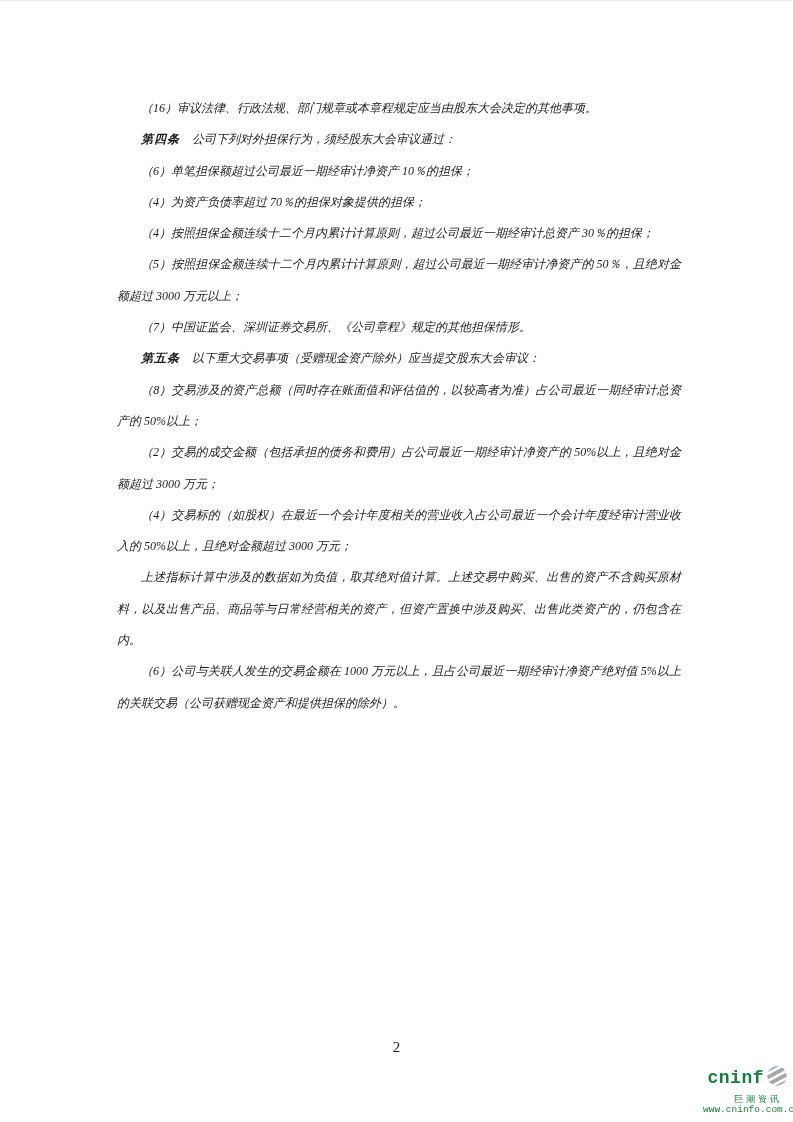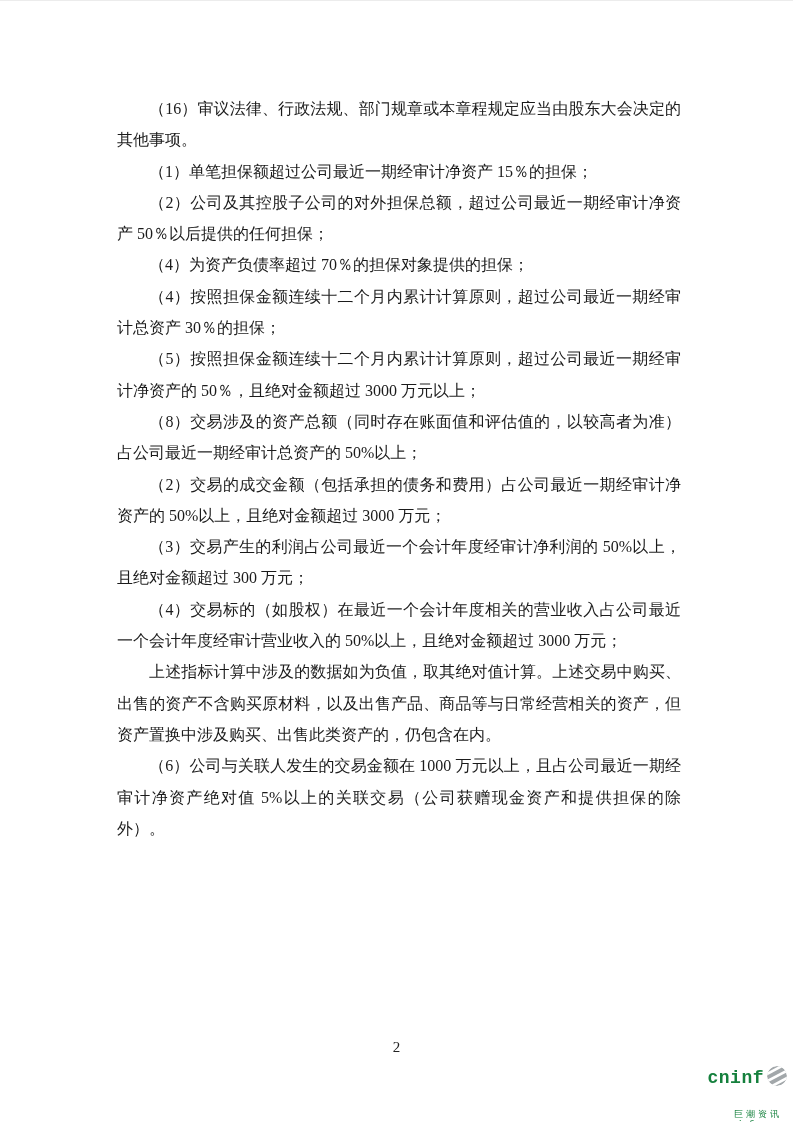--- a/index.html
+++ b/index.html
@@ -12,25 +12,26 @@
     font-family: "Liberation Serif", "DejaVu Serif", serif;
   }
   .doc-body {
     position: absolute;
     left: 117px; top: 92px;
     width: 564px;
     color: #1b1b1b;
   }
   .doc-body p {
     margin: 0;
-    font-size: 16px;
+    font-size: 12px;
     line-height: 31.3px;
     text-align: justify;
     text-indent: 2em;
     word-break: break-all;
+    font-style: italic;
   }
   .art {
     font-weight: 700;
     letter-spacing: 1px;
   }
   .page-number {
     position: absolute;
     left: 0; right: 0;
     top: 1038px;
     text-align: center;
@@ -52,45 +53,46 @@
   }
   .logo-name {
     font-weight: 700;
     font-size: 18px;
     letter-spacing: 0.5px;
     margin-right: 1px;
   }
   .logo-cn {
     font-size: 9px;
     letter-spacing: 3px;
-    margin-top: 20px;
+    margin-top: 5px;
     margin-left: 14px;
     padding-left: 17px;
   }
   .logo-url {
     font-size: 9.5px;
     margin-top: 0;
     white-space: nowrap;
     text-align: left;
     letter-spacing: 0px;
   }
 </style>
 </head>
 <body>
 
 <div class="doc-body">
   <p><span class="art"></span><span>（16）审议法律、行政法规、部门规章或本章程规定应当由股东大会决定的其他事项。</span></p>
-  <p><span class="art"></span><span>（1）单笔担保额超过公司最近一期经审计净资产 15％的担保；</span></p>
-  <p><span class="art"></span><span>（2）公司及其控股子公司的对外担保总额，超过公司最近一期经审计净资产 50％以后提供的任何担保；</span></p>
+  <p><span class="art">第四条</span><span>　公司下列对外担保行为，须经股东大会审议通过：</span></p>
+  <p><span class="art"></span><span>（6）单笔担保额超过公司最近一期经审计净资产 10％的担保；</span></p>
   <p><span class="art"></span><span>（4）为资产负债率超过 70％的担保对象提供的担保；</span></p>
   <p><span class="art"></span><span>（4）按照担保金额连续十二个月内累计计算原则，超过公司最近一期经审计总资产 30％的担保；</span></p>
   <p><span class="art"></span><span>（5）按照担保金额连续十二个月内累计计算原则，超过公司最近一期经审计净资产的 50％，且绝对金额超过 3000 万元以上；</span></p>
+  <p><span class="art"></span><span>（7）中国证监会、深圳证券交易所、《公司章程》规定的其他担保情形。</span></p>
+  <p><span class="art">第五条</span><span>　以下重大交易事项（受赠现金资产除外）应当提交股东大会审议：</span></p>
   <p><span class="art"></span><span>（8）交易涉及的资产总额（同时存在账面值和评估值的，以较高者为准）占公司最近一期经审计总资产的 50%以上；</span></p>
   <p><span class="art"></span><span>（2）交易的成交金额（包括承担的债务和费用）占公司最近一期经审计净资产的 50%以上，且绝对金额超过 3000 万元；</span></p>
-  <p><span class="art"></span><span>（3）交易产生的利润占公司最近一个会计年度经审计净利润的 50%以上，且绝对金额超过 300 万元；</span></p>
   <p><span class="art"></span><span>（4）交易标的（如股权）在最近一个会计年度相关的营业收入占公司最近一个会计年度经审计营业收入的 50%以上，且绝对金额超过 3000 万元；</span></p>
   <p><span class="art"></span><span>上述指标计算中涉及的数据如为负值，取其绝对值计算。上述交易中购买、出售的资产不含购买原材料，以及出售产品、商品等与日常经营相关的资产，但资产置换中涉及购买、出售此类资产的，仍包含在内。</span></p>
   <p><span class="art"></span><span>（6）公司与关联人发生的交易金额在 1000 万元以上，且占公司最近一期经审计净资产绝对值 5%以上的关联交易（公司获赠现金资产和提供担保的除外）。</span></p>
 </div>
 
 <div class="page-number">2</div>
 
 <div class="cninfo-logo">
   <div class="logo-row1">
     <span class="logo-name">cninf</span>

